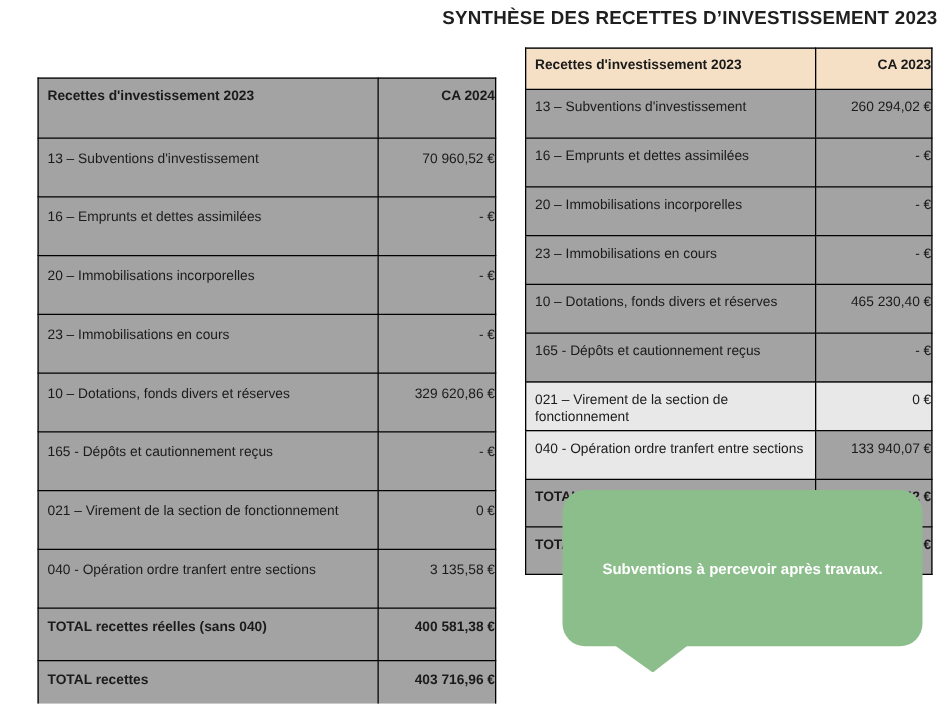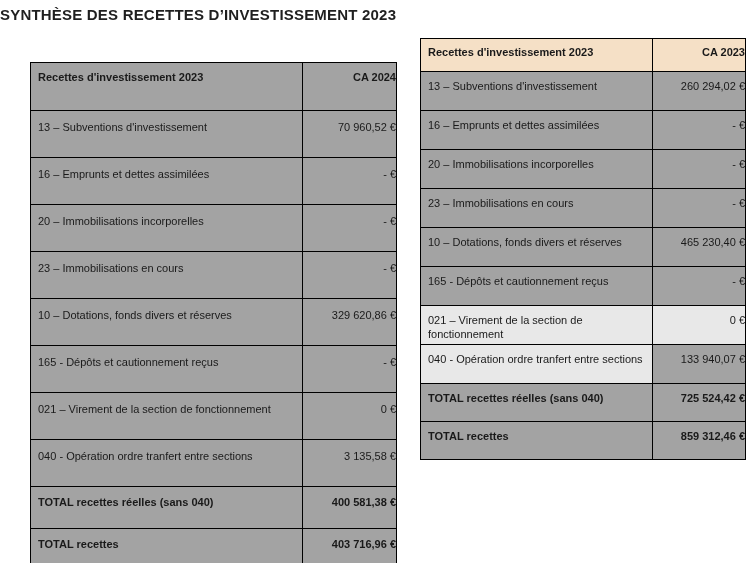--- a/index.html
+++ b/index.html
@@ -1,21 +1,21 @@
 <!DOCTYPE html>
 <html><head>
 <meta charset="utf-8">
 <style>
   html,body { margin:0; padding:0; background:#ffffff; }
   .page {
     position:relative; width:750px; height:563px; background:#ffffff;
     font-family:"Liberation Sans", sans-serif; color:#1a1a1a; overflow:hidden;
   }
   .title {
-    position:absolute; top:6px; left:0; width:750px; text-align:left;
+    position:absolute; top:6px; left:0; width:750px; text-align:right;
     font-size:15px; font-weight:bold; letter-spacing:0.2px; color:#1f1f1f;
   }
   table.fin {
     position:absolute; border-collapse:collapse; table-layout:fixed; background:#a3a3a3;
   }
   table.fin td {
     border:1px solid #000; font-size:11px; line-height:1.3;
     vertical-align:top; overflow:hidden; padding:0;
   }
   
@@ -156,14 +156,20 @@
       <td class="lab">TOTAL recettes réelles (sans 040)</td>
       <td class="val">725 524,42 €</td>
     </tr>
     <tr class="total">
       <td class="lab">TOTAL recettes</td>
       <td class="val">859 312,46 €</td>
     </tr>
   </tbody>
     </table>
 
+  <div class="callout">
+    <div class="bubble">
+      <span>Subventions à percevoir après travaux.</span>
+    </div>
+    <div class="tail"></div>
+  </div>
 
 </div>
 
 </body></html>

